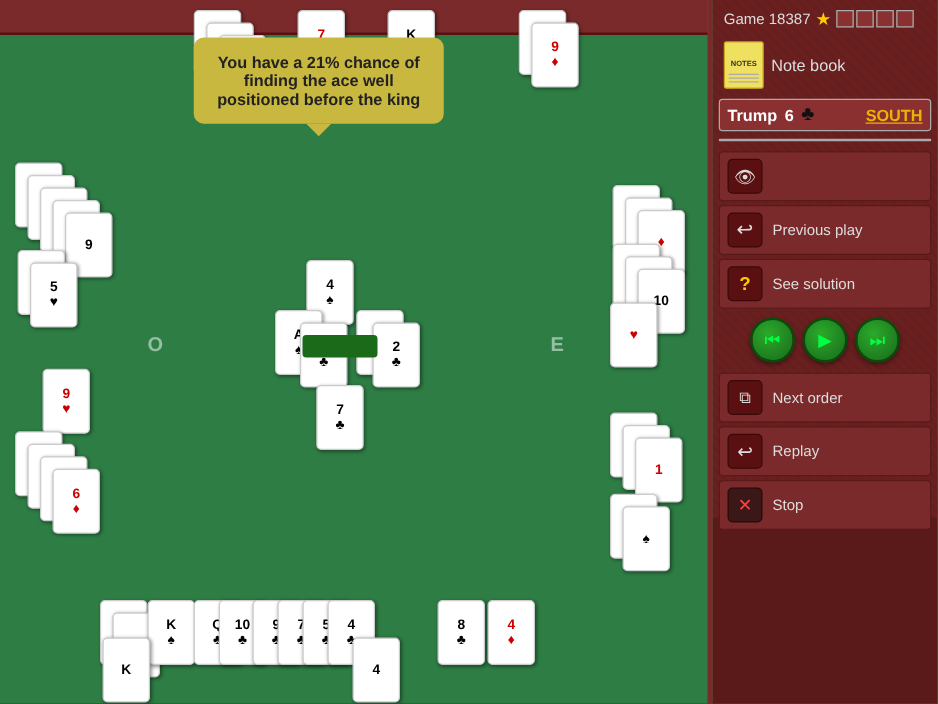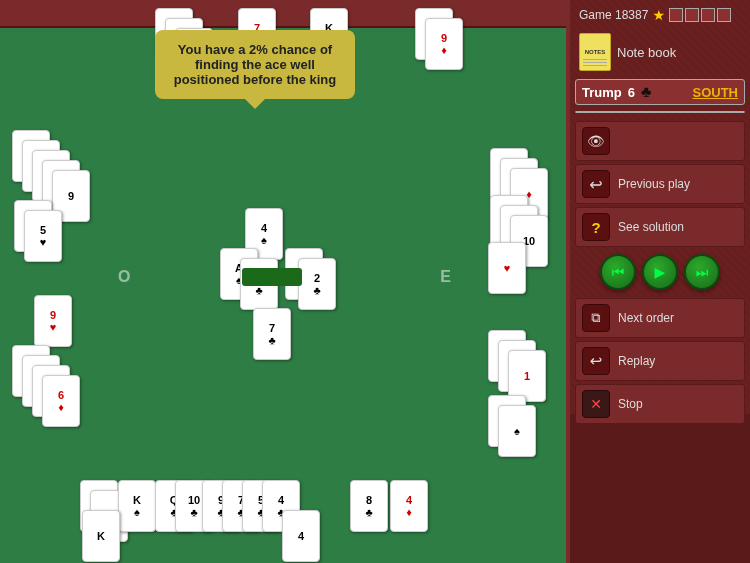--- a/index.html
+++ b/index.html
@@ -258,21 +258,21 @@
   </style>
 </head>
 <body>
 
 <div class="main-container">
 
   <div class="table-area">
     <div class="top-bar-table"></div>
 
     <div class="tooltip-bubble">
-      <span>You have a 2% chance of finding the ace well positioned before the king</span>
+      <span>You have a 21% chance of finding the ace well positioned before the king</span>
     </div>
 
     <div class="dir-label" style="left: 118px; top: 268px;">O</div>
     <div class="dir-label" style="right: 115px; top: 268px;">E</div>
     <div class="dir-label" style="bottom: 65px; left: 265px;">S</div>
 
     <div class="card red" style="left:155px; top:8px;">
       <span>A</span>
         <span>♥</span>
     </div>

